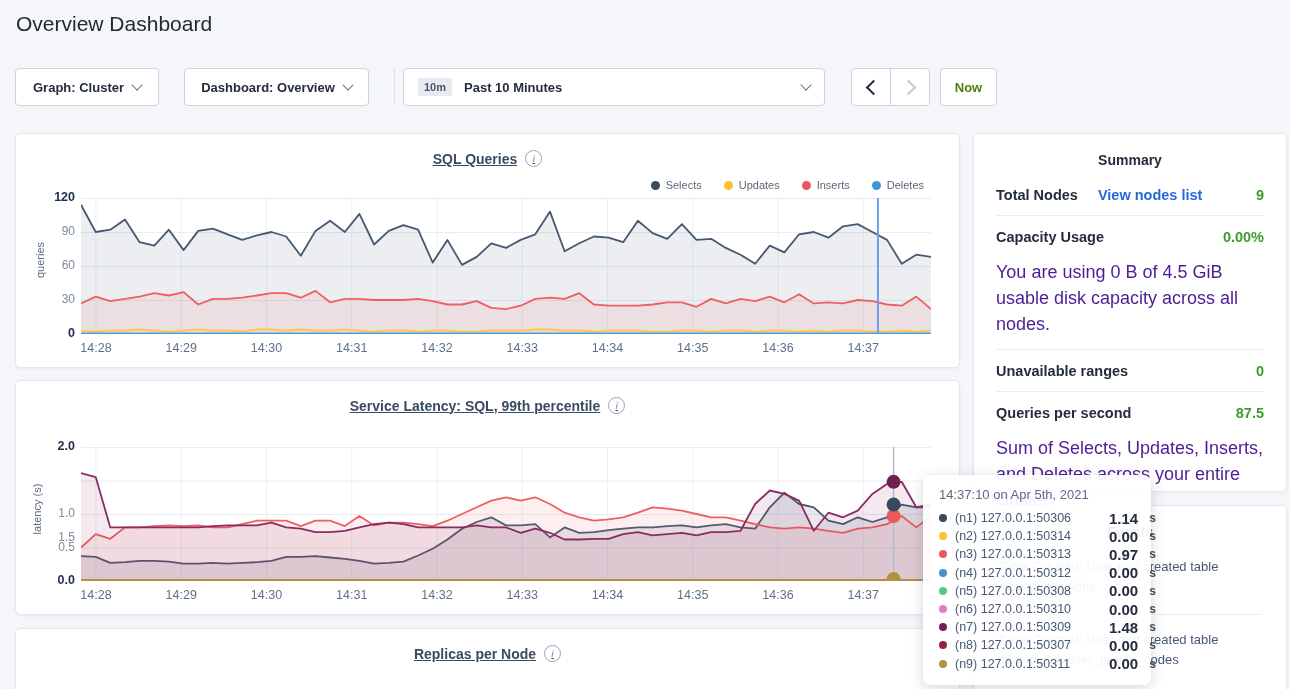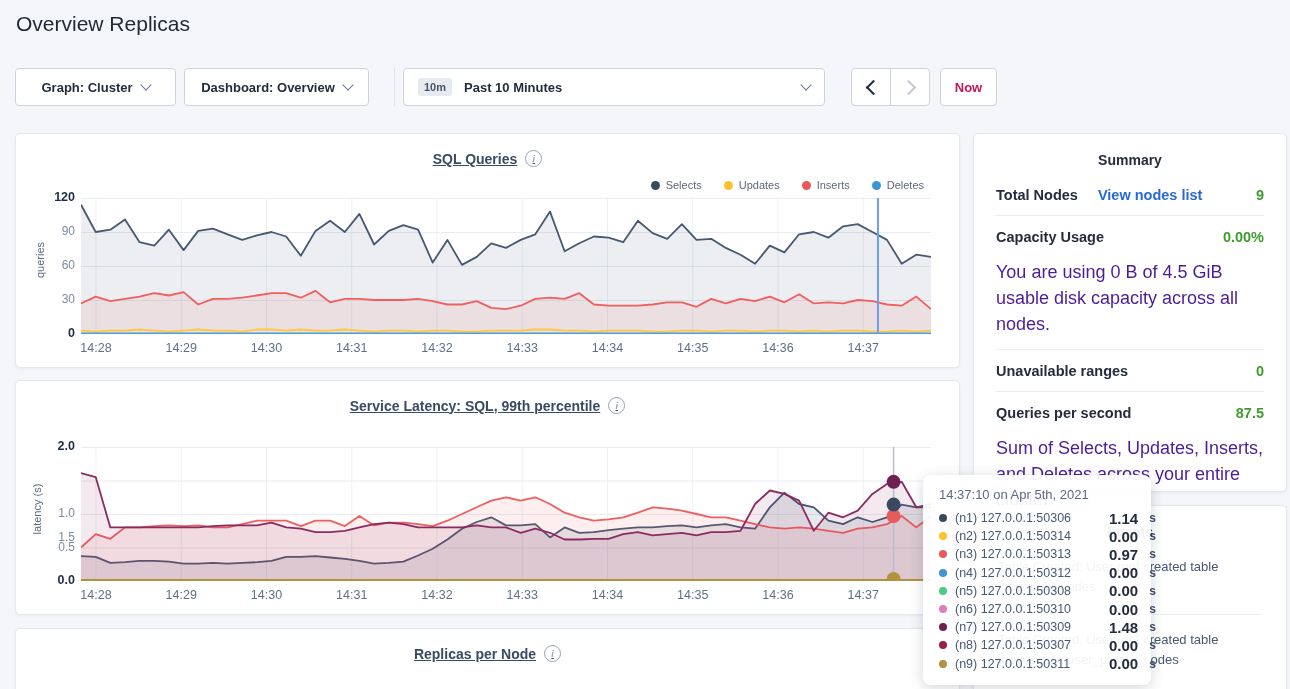--- a/index.html
+++ b/index.html
@@ -12,21 +12,21 @@
           display:flex;align-items:center;justify-content:center;gap:9px;font-size:13px;font-weight:bold;color:#242c3d;cursor:pointer;}
   .chev-down{width:7px;height:7px;border-right:1.6px solid #6b7890;border-bottom:1.6px solid #6b7890;transform:rotate(45deg);margin-top:-4px;}
   .tb-divider{width:1px;background:#dde1e9;}
   #time-picker{justify-content:flex-start;padding:0 14px;gap:12px;}
   #time-picker .spacer{flex:1;}
   .badge{background:#e7eaf1;border-radius:3px;padding:3px 6px;font-size:11px;font-weight:bold;color:#4a5568;}
   .arrow-btn{width:40px;}
   .arrow{width:9px;height:9px;border-right:2.4px solid #242c3d;border-bottom:2.4px solid #242c3d;}
   .arrow.prev{transform:rotate(135deg);margin-left:4px;}
   .arrow.next{transform:rotate(-45deg);margin-right:4px;border-color:#c3cad6;}
-  .disabled{color:#be185d;cursor:default;}
+  .disabled{color:#4d7c0f;cursor:default;}
   
   .panel{position:absolute;background:#fff;border:1px solid #e3e7ee;border-radius:5px;box-shadow:0 1px 3px rgba(60,70,90,0.06);box-sizing:border-box;}
   .chart-title{position:absolute;left:0;right:0;top:16px;text-align:center;font-size:14px;font-weight:bold;color:#394a63;}
   .chart-title .inner{display:inline-flex;align-items:center;gap:8px;text-decoration:underline;}
   .info-icon{display:inline-flex;width:15px;height:15px;border:1px solid #97a3b6;border-radius:50%;align-items:center;justify-content:center;
              font-size:9px;font-weight:bold;color:#97a3b6;font-style:italic;cursor:pointer;}
   .legend{position:absolute;top:45px;right:35px;display:flex;gap:22px;}
   .legend-item{display:flex;align-items:center;gap:6px;font-size:11px;color:#5f6775;cursor:pointer;}
   .dot{width:9px;height:9px;border-radius:50%;flex:none;}
   .xlab{position:absolute;width:46px;text-align:center;font-size:12.5px;color:#5f7088;}
@@ -52,23 +52,23 @@
   .tt-row .dot{width:8px;height:8px;}
   .tt-label{width:146px;flex:none;}
   .tt-val{font-weight:bold;color:#242c3d;font-size:15px;}
   .tt-unit{font-weight:bold;color:#3e4c63;font-size:12px;margin-left:3px;}
 </style>
 </head>
 <body>
 
 <div id="app">
 
-  <div class="abs" id="page-title">Overview Replicas</div>
-
-  <div class="abs tb-btn" style="left:15px;top:68px;width:161px;">
+  <div class="abs" id="page-title">Overview Dashboard</div>
+
+  <div class="abs tb-btn" style="left:15px;top:68px;width:144px;">
     <span>Graph: Cluster</span>
     <span class="chev-down"></span>
   </div>
   <div class="abs tb-btn" style="left:184px;top:68px;width:185px;">
     <span>Dashboard: Overview</span>
     <span class="chev-down"></span>
   </div>
   <div class="abs tb-divider" style="left:394px;top:68px;height:38px;"></div>
   <div class="abs tb-btn" id="time-picker" style="left:403px;top:68px;width:422px;">
     <span class="badge">10m</span>

